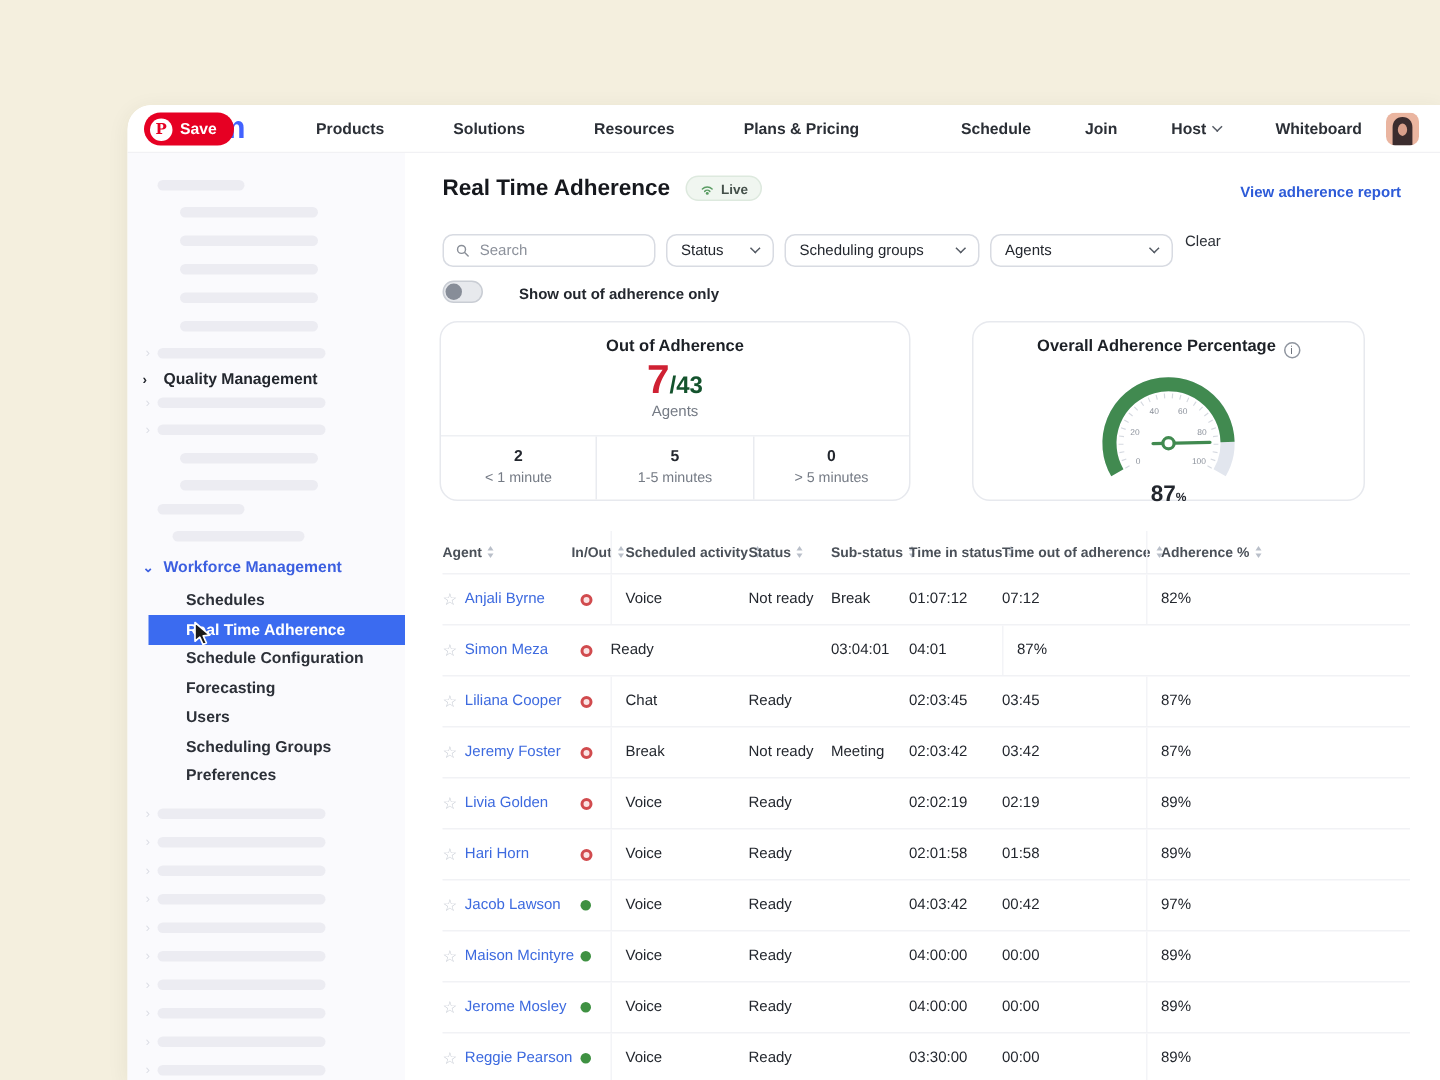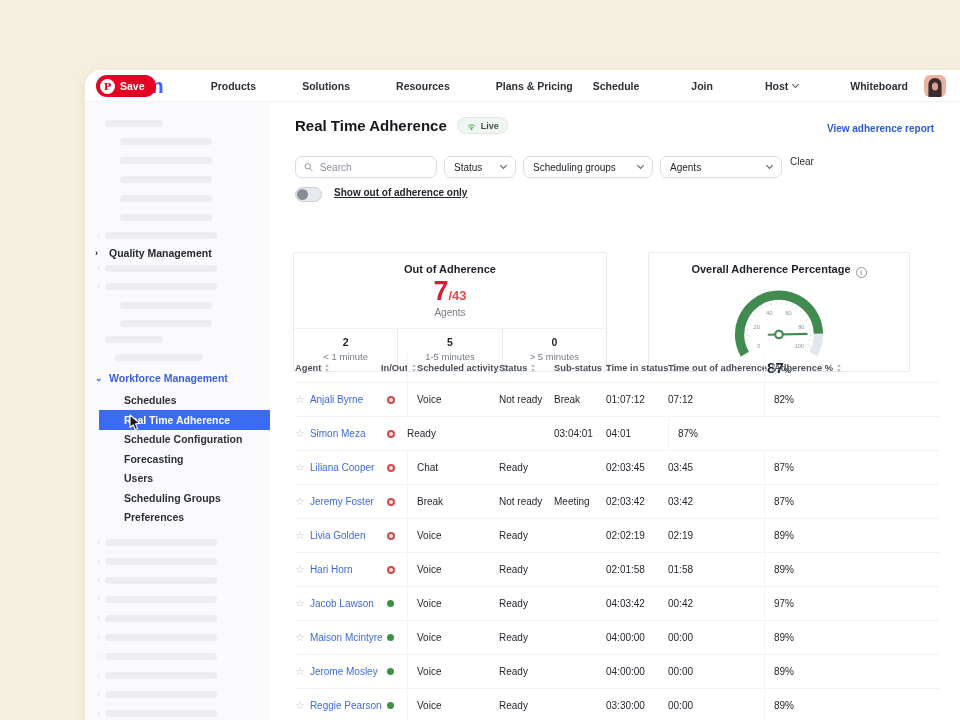--- a/index.html
+++ b/index.html
@@ -21,21 +21,21 @@
     border-bottom:1px solid #f1f1f4; background:#fff; border-radius:16px 0 0 0; }
   .save-pill { position:absolute; left:11px; top:5px; height:22px; background:#e60023; color:#fff;
     border-radius:12px; display:flex; align-items:center; gap:5px; padding:0 11px 0 4px;
     font-size:10.5px; font-weight:700; cursor:pointer; }
   .p-circle { width:15px; height:15px; background:#fff; color:#e60023; border-radius:50%;
     display:flex; align-items:center; justify-content:center; font-size:10px; font-weight:700;
     font-family:"DejaVu Serif", serif; }
   .logo { margin-left:60px; font-size:21px; font-weight:800; color:#4262ff; line-height:20px; letter-spacing:-1px; }
   .nav-left { display:flex; gap:30px; margin-left:32px; }
   .nav-link { font-size:10.5px; font-weight:600; color:#2b2f36; text-decoration:none; display:flex; align-items:center; gap:5px;margin-left:16px; }
-  .nav-right { display:flex; gap:36px; margin-left:auto; align-items:flex-start; margin-right:16px; }
+  .nav-right { display:flex; gap:20px; margin-left:auto; align-items:flex-start; margin-right:16px; }
   .avatar { width:22px; height:22px; border-radius:6px; overflow:hidden; margin-right:14px; flex:none; }
   .chevron { width:5px; height:5px; border-right:1.3px solid #555b64; border-bottom:1.3px solid #555b64;
     transform:rotate(45deg); margin-top:-3px; flex:none; }
   
   .app-body { display:flex; height:calc(100% - 32px); }
   .sidebar { width:185px; flex:none; background:#fafafd; position:relative; padding-top:18px; }
   .main { flex:1; position:relative; background:#fff; }
   
   .sk { height:7px; border-radius:3.5px; background:#ececf2; }
   .skrow { display:flex; align-items:center; gap:5px; padding-left:12px; }
@@ -58,32 +58,32 @@
   
   .filters { position:absolute; left:25px; top:54px; display:flex; align-items:flex-start; gap:7px; }
   .search { width:142px; height:22px; border:1px solid #d8dbe2; border-radius:7px; display:flex; align-items:center;
     gap:5px; padding:0 8px; background:#fff; }
   .search input { border:none; outline:none; font-size:10px; width:100%; color:#333; background:transparent;
     font-family:"Liberation Sans", sans-serif; }
   .search input::placeholder { color:#8c919b; }
   .select { height:22px; border:1px solid #d8dbe2; border-radius:7px; display:flex; align-items:center;
     justify-content:space-between; padding:0 9px; font-size:10px; color:#23272e; cursor:pointer; background:#fff; }
   .clear { font-size:10px; color:#2b2f36; margin-left:1px; cursor:pointer; }
-  .toggle-row { position:absolute; left:25px; top:85px; display:flex; align-items:flex-start; gap:12px;
-    font-size:10px; color:#23272e; font-weight:600;text-decoration:underline; }
+  .toggle-row { position:absolute; left:25px; top:85px; display:flex; align-items:flex-end; gap:24px;
+    font-size:10px; color:#23272e; font-weight:600; }
   .toggle { width:27px; height:15px; border-radius:8px; background:#e7e9ed; border:1px solid #c9cdd4; position:relative; cursor:pointer; }
   .knob { position:absolute; left:1px; top:1px; width:11px; height:11px; border-radius:50%; background:#878d98; }
   
-  .card { position:absolute; top:112px; height:120px; border:1px solid #e7e9ee; border-radius:2px; background:#fff;margin-top:38px; }
+  .card { position:absolute; top:112px; height:120px; border:1px solid #e7e9ee; border-radius:12px; background:#fff; }
   .card-ooa { left:23px; width:314px; }
   .card-gauge { left:378px; width:262px; text-align:center; }
   .card-title { text-align:center; font-size:11px; font-weight:700; color:#1c2026; margin-top:10px; }
   .ooa-num { display:flex; justify-content:center; align-items:baseline; margin-top:3px; }
   .num-big { font-size:27px; font-weight:700; color:#cf2133; line-height:1; }
-  .num-total { font-size:13px; font-weight:700; color:#ef4444;text-align:right; }
+  .num-total { font-size:16px; font-weight:700; color:#14532d;text-align:right; }
   .ooa-unit { text-align:center; font-size:10px; color:#757b85; margin-top:2px; }
   .ooa-stats { position:absolute; left:0; right:0; bottom:0; height:43px; border-top:1px solid #eef0f3; display:flex; }
   .stat { flex:1; text-align:center; padding-top:7px; }
   .stat + .stat { border-left:1px solid #e9ebf0; }
   .stat-val { font-size:10.5px; font-weight:700; color:#23272e; }
   .stat-label { font-size:9.5px; color:#757b85; margin-top:3px; }
   .info-icon { display:inline-flex; width:11px; height:11px; border:1px solid #8f959f; border-radius:50%;
     font-size:7.5px; color:#6d727c; align-items:center; justify-content:center; margin-left:5px; vertical-align:-2px;
     font-weight:400; cursor:pointer; }
   .gauge-wrap { position:relative; width:150px; margin:2px auto 0; }

